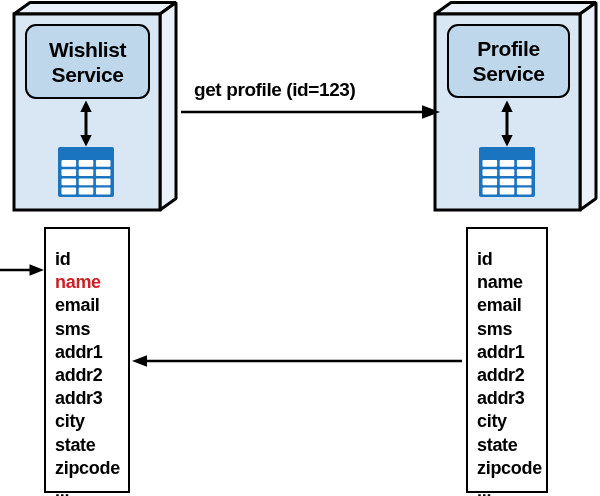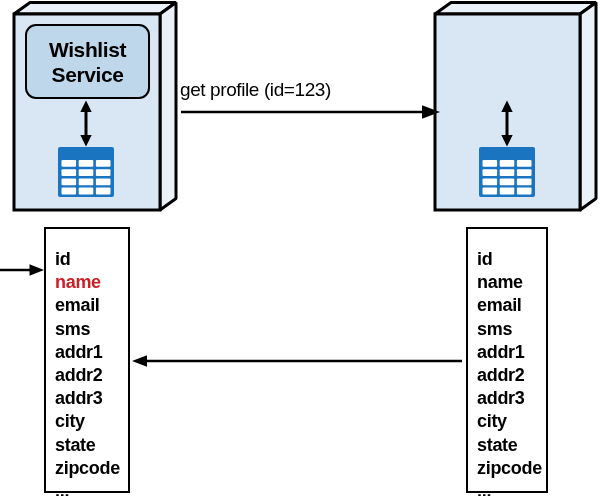--- a/index.html
+++ b/index.html
@@ -17,31 +17,31 @@
   .arrow-head{fill:var(--outline);}
   .tbl-bg{fill:var(--table_blue);}
   .tbl-cell{fill:#ffffff;}
 
   
   .service-label{
     position:absolute;box-sizing:border-box;
     background:var(--label_fill);
     border:2.5px solid var(--outline);
     border-radius:11px;
-    display:flex;align-items:center;justify-content:center;text-align:center;
+    display:flex;align-items:center;text-align:center;
     font-weight:bold;font-size:21px;line-height:25px;letter-spacing:-0.4px;
     padding:0 22px;
   }
   .service-label.wishlist{left:25px;top:24px;width:125px;height:75px;}
   .service-label.profile{left:447px;top:24px;width:123px;height:74px;}
 
   
   .request-label{
-    position:absolute;left:180px;top:79px;width:250px;
-    font-size:19px;font-weight:normal;letter-spacing:-0.4px;white-space:nowrap;
+    position:absolute;left:194px;top:79px;width:250px;
+    font-size:19px;font-weight:bold;letter-spacing:-0.4px;white-space:nowrap;
   }
 
   
   .record-box{
     position:absolute;box-sizing:border-box;background:#fff;
     border:2.5px solid var(--outline);
     padding:19px 0 0 9px;
     font-size:18px;font-weight:bold;line-height:23.2px;letter-spacing:-0.3px;
   }
   .record-box.wishlist{left:44px;top:227px;width:86px;height:266px;}
@@ -111,20 +111,23 @@
 
     <g>
       <line class="arrow-line" x1="462" y1="361" x2="146" y2="361"></line>
       <polygon class="arrow-head" points="132,361 147,355.3 147,366.7"></polygon>
     </g>
   </svg>
 
   <div class="service-label wishlist">
     <span>Wishlist Service</span>
   </div>
+  <div class="service-label profile">
+    <span>Profile Service</span>
+  </div>
 
   <div class="request-label">get profile (id=123)</div>
 
   <div class="record-box wishlist">
     <div class="field-row">id</div>
     <div class="field-row" style="color: rgb(203, 32, 38);">name</div>
     <div class="field-row">email</div>
     <div class="field-row">sms</div>
     <div class="field-row">addr1</div>
     <div class="field-row">addr2</div>

